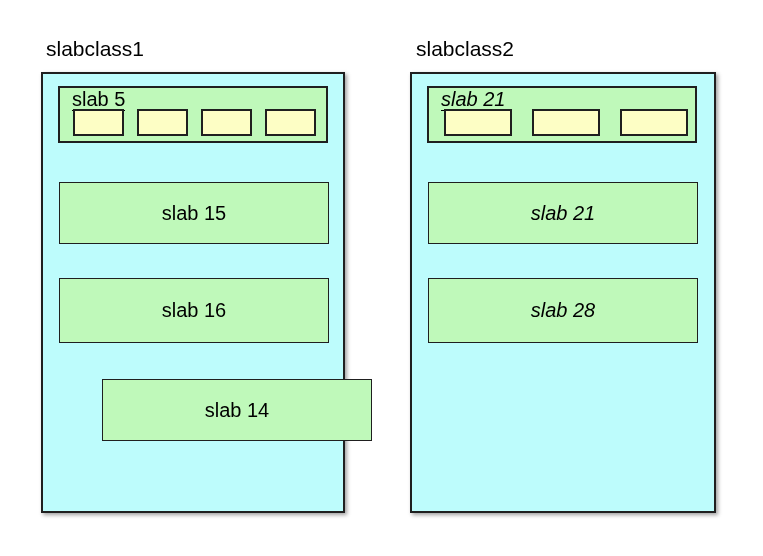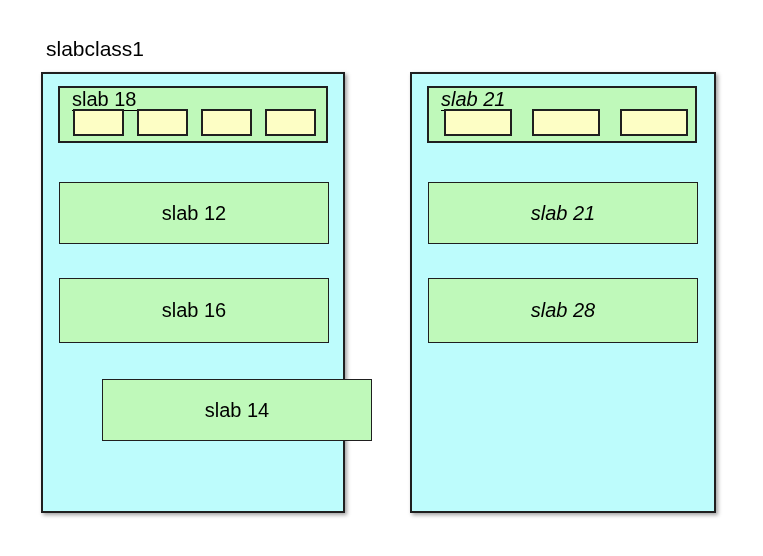--- a/index.html
+++ b/index.html
@@ -40,39 +40,40 @@
   .s3 { top:305px; height:62px;margin-left:43px; }
 </style>
 </head>
 <body>
 
 <div class="canvas">
 
   <div class="sc-title t1">slabclass1</div>
   <div class="sc-box b1">
     <div class="header-slab">
-      <span class="header-label">slab 18</span>
+      <span class="header-label">slab 5</span>
       <div class="chunk-row cr1">
         <div class="chunk"></div>
       <div class="chunk"></div>
           <div class="chunk"></div>
           <div class="chunk"></div>
         </div>
     </div>
     <div class="slab s1">
-      <span>slab 12</span>
+      <span>slab 15</span>
     </div>
     <div class="slab s2">
       <span>slab 16</span>
     </div>
     <div class="slab s3">
       <span>slab 14</span>
     </div>
   </div>
 
+  <div class="sc-title t2">slabclass2</div>
   <div class="sc-box b2">
     <div class="header-slab">
       <span class="header-label">slab 21</span>
       <div class="chunk-row cr2">
         <div class="chunk"></div>
       <div class="chunk"></div>
           <div class="chunk"></div>
         </div>
     </div>
     <div class="slab s1">

